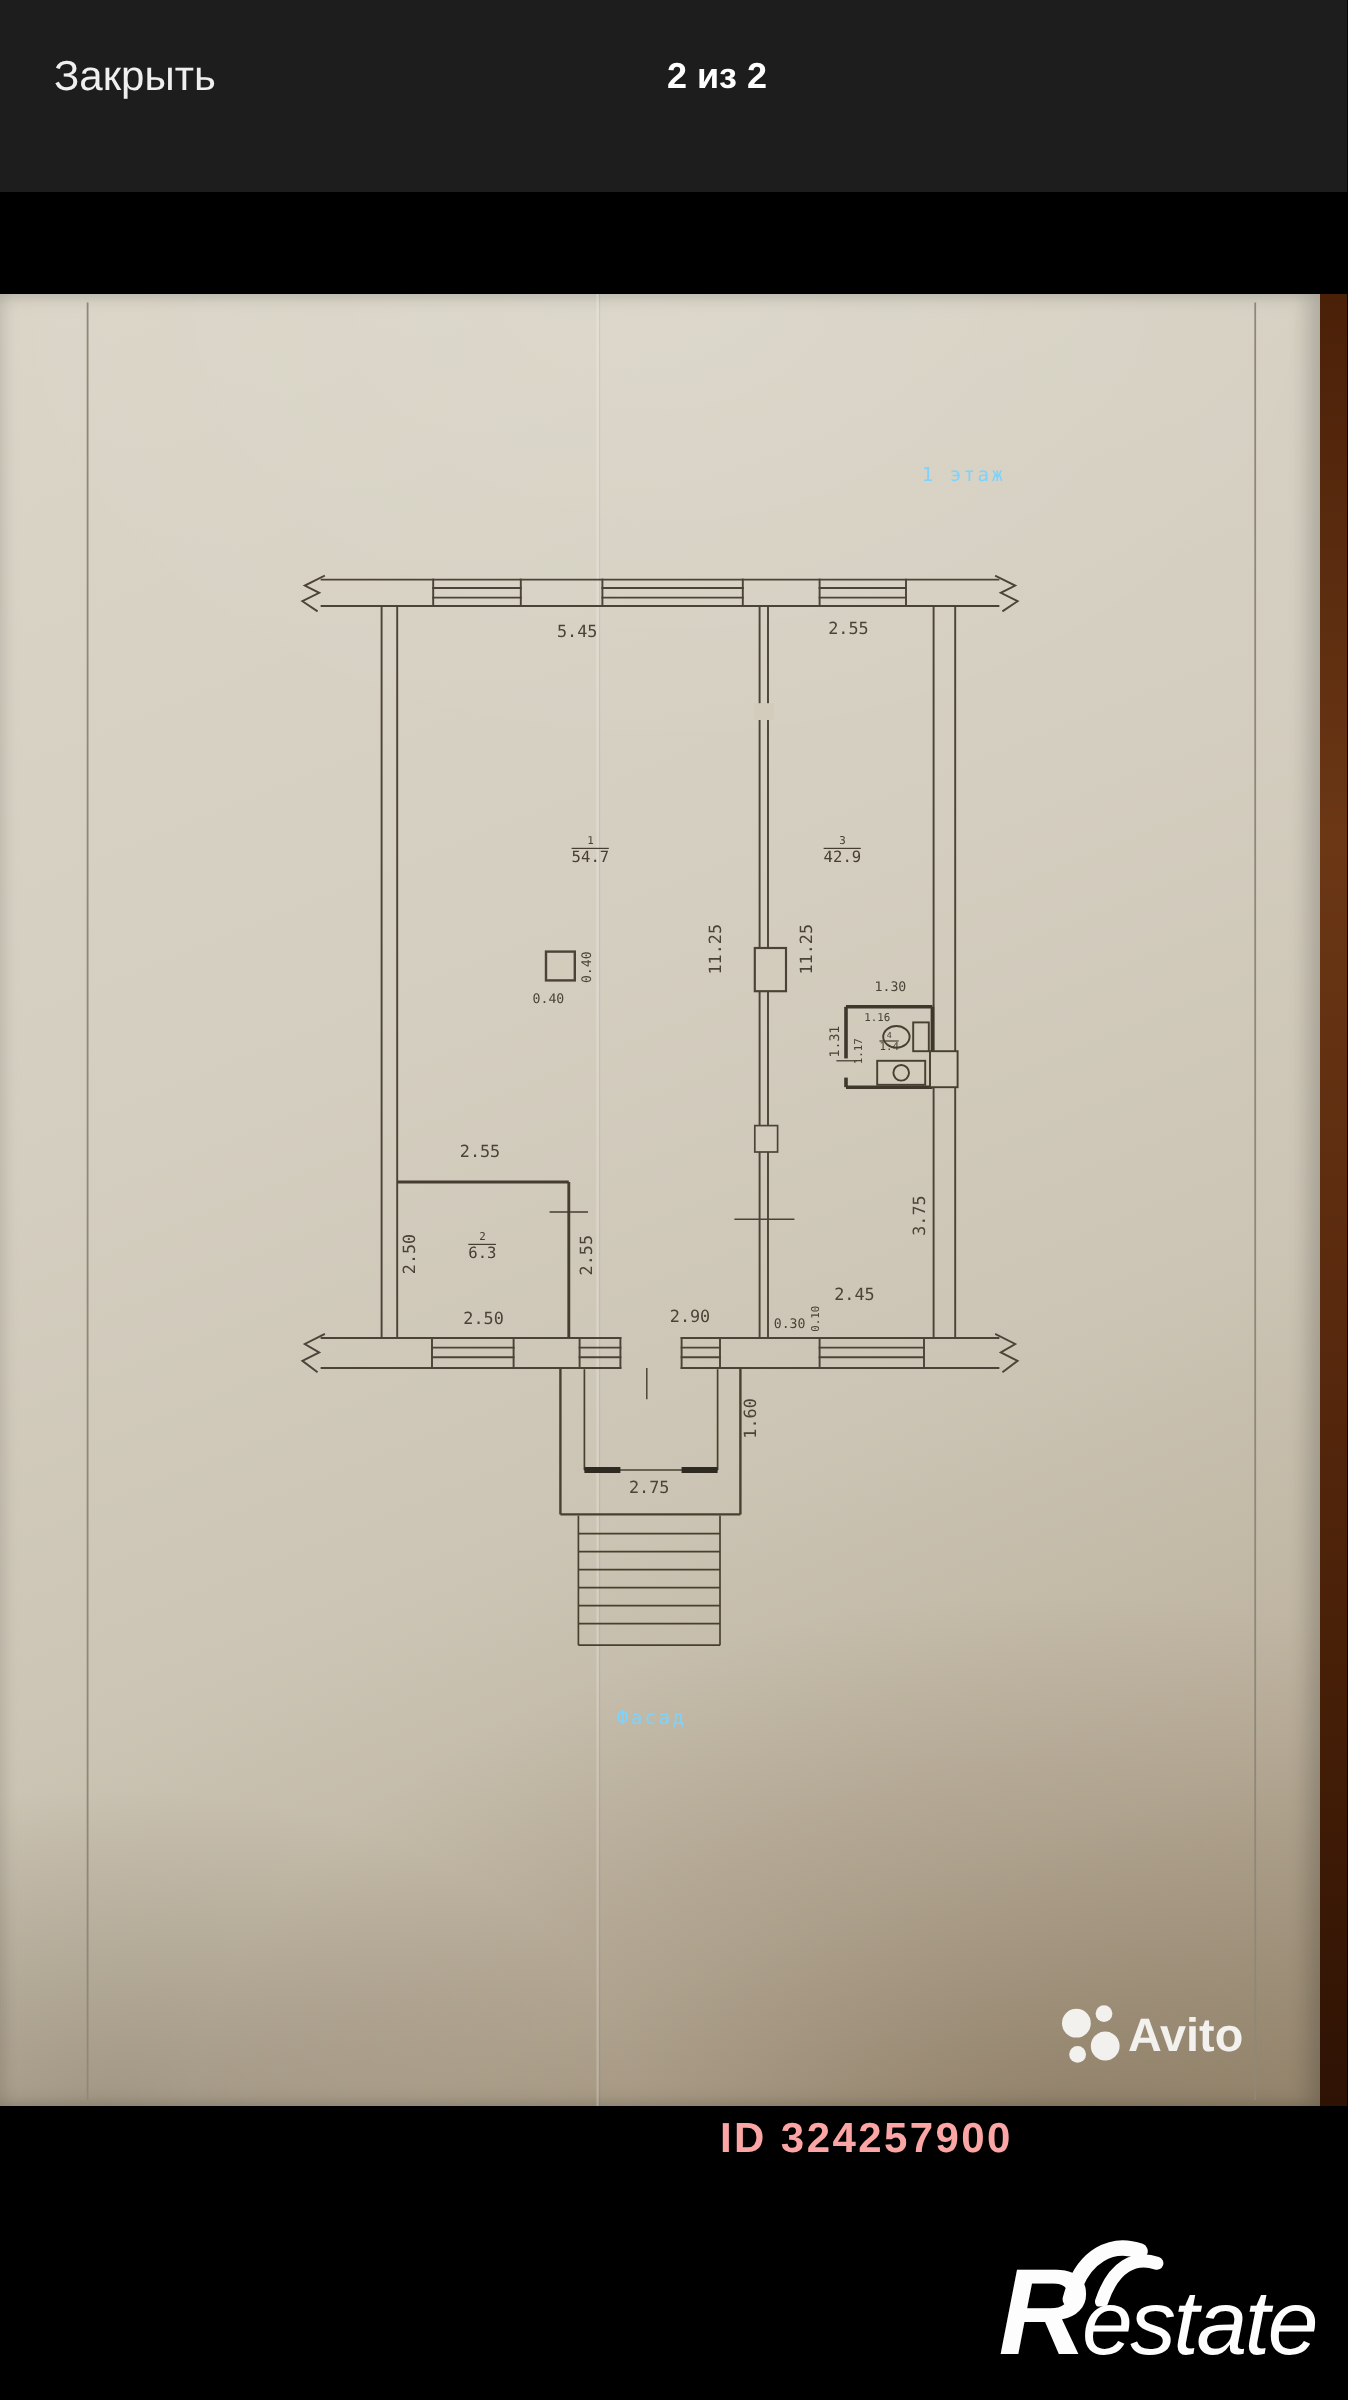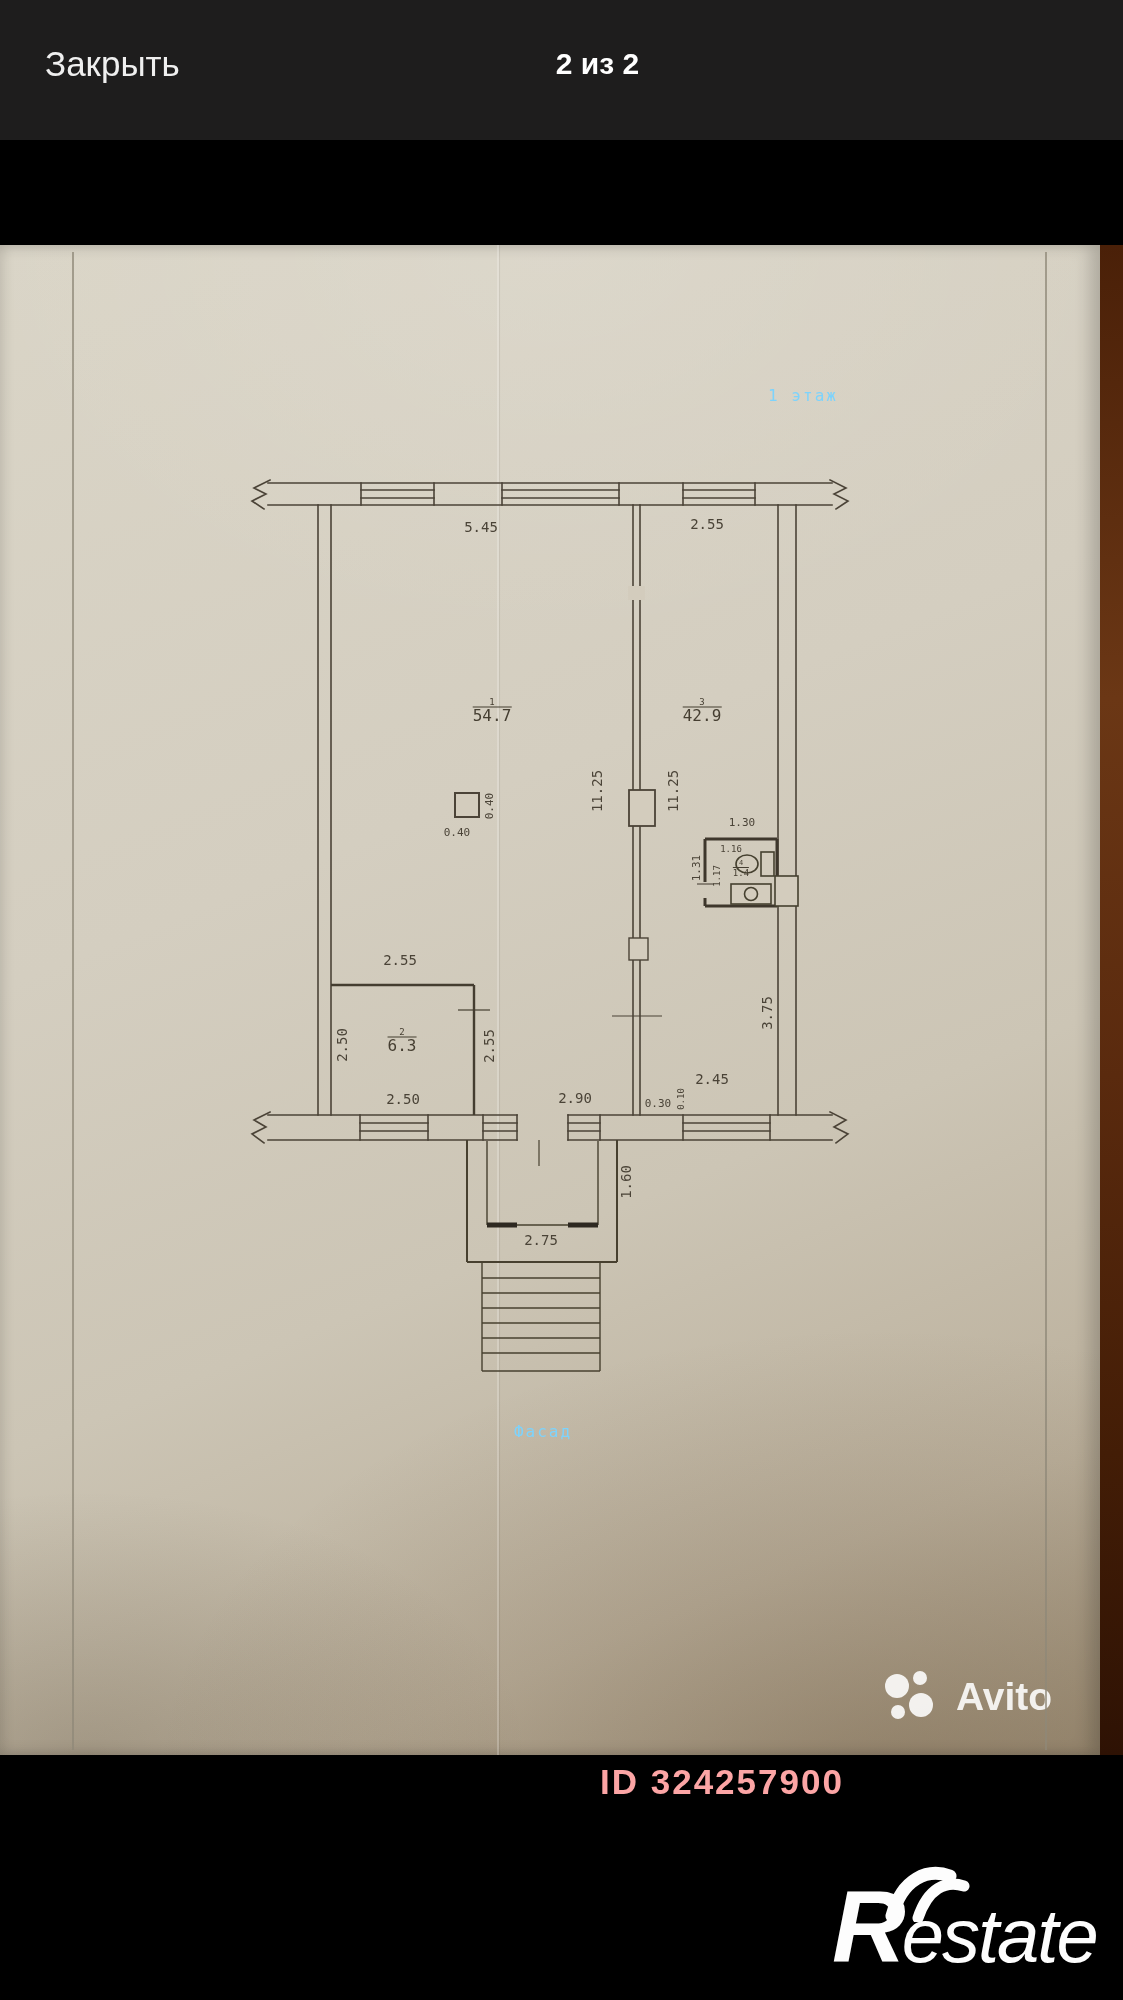--- a/index.html
+++ b/index.html
@@ -1,20 +1,20 @@
 <!DOCTYPE html>
 <html><head>
 <meta charset="utf-8">
 <style>
   html,body{margin:0;padding:0;background:#000;}
   #screen{position:relative;width:1123px;height:2000px;background:#000;overflow:hidden;
           font-family:"Liberation Sans",sans-serif;}
 
   
-  #topbar{position:absolute;left:0;top:0;width:1123px;height:140px;background:#1e1d1d;
+  #topbar{position:absolute;left:0;top:0;width:1123px;height:160px;background:#1e1d1d;
           display:flex;align-items:center;}
   #close-btn{position:absolute;left:45px;top:0;height:128px;display:flex;align-items:center;
           color:#efefef;font-size:35px;font-weight:400;cursor:pointer;}
   #counter{position:absolute;left:0;top:0;width:100%;height:128px;display:flex;align-items:center;
           justify-content:center;color:#fff;font-size:30px;font-weight:700;padding-left:36px;}
 
   
   #photo{position:absolute;left:0;top:245px;width:1123px;height:1510px;overflow:hidden;background:#0a0a0a;}
   #paper{position:absolute;left:0;top:0;width:1100px;height:1510px;
      background:
@@ -31,30 +31,30 @@
   
   .plantxt{position:absolute;transform:translate(-50%,-50%);color:#4a4337;
      font-family:"DejaVu Sans Mono",monospace;font-size:14px;line-height:1;white-space:nowrap;}
   .plantxt.v{transform:translate(-50%,-50%) rotate(-90deg);}
   .plantxt.s11{font-size:11px;}
   .plantxt.s9{font-size:9px;}
   .plantxt.big{font-size:16px;letter-spacing:2px;color:#7dd3fc;}
   .room{position:absolute;transform:translate(-50%,-50%);text-align:center;color:#453e31;
      font-family:"DejaVu Sans Mono",monospace;}
   .room .num{display:block;font-size:9px;line-height:9px;border-bottom:1px solid #453e31;padding:0 3px;}
-  .room .area{display:block;font-size:16px;line-height:15px;}
+  .room .area{display:block;font-size:13px;line-height:15px;}
   .room.tiny .num{font-size:7px;line-height:7px;padding:0 2px;}
   .room.tiny .area{font-size:9px;line-height:10px;}
 
   
   #cian-wm{position:absolute;left:560px;top:1378px;width:560px;height:140px;pointer-events:none;}
   #cian-text{position:absolute;left:92px;top:44px;font-size:116px;font-weight:600;line-height:1;
      color:rgba(255,255,255,0.50);letter-spacing:2px;font-family:"Liberation Sans",sans-serif;}
   #avito-wm{position:absolute;left:884px;top:1424px;display:flex;align-items:center;pointer-events:none;}
-  #avito-text{font-size:39px;font-weight:600;color:rgba(255,255,255,0.88);margin-left:20px;}
+  #avito-text{font-size:39px;font-weight:600;color:rgba(255,255,255,0.88);margin-left:4px;}
   #listing-id{position:absolute;left:600px;top:1762px;font-size:35px;font-weight:700;
      color:#fca5a5;letter-spacing:2px;font-family:"Liberation Sans",sans-serif;}
 
   
   #restate{position:absolute;left:832px;top:1876px;display:flex;align-items:baseline;color:#fdfdfd;}
   #restate .r{font-size:102px;font-style:italic;font-weight:700;line-height:1;letter-spacing:-4px;}
   #restate .rest{font-size:76px;font-style:italic;font-weight:400;line-height:1;letter-spacing:-2px;}
   #restate-swoosh{position:absolute;left:52px;top:-12px;}
 </style>
 </head>

